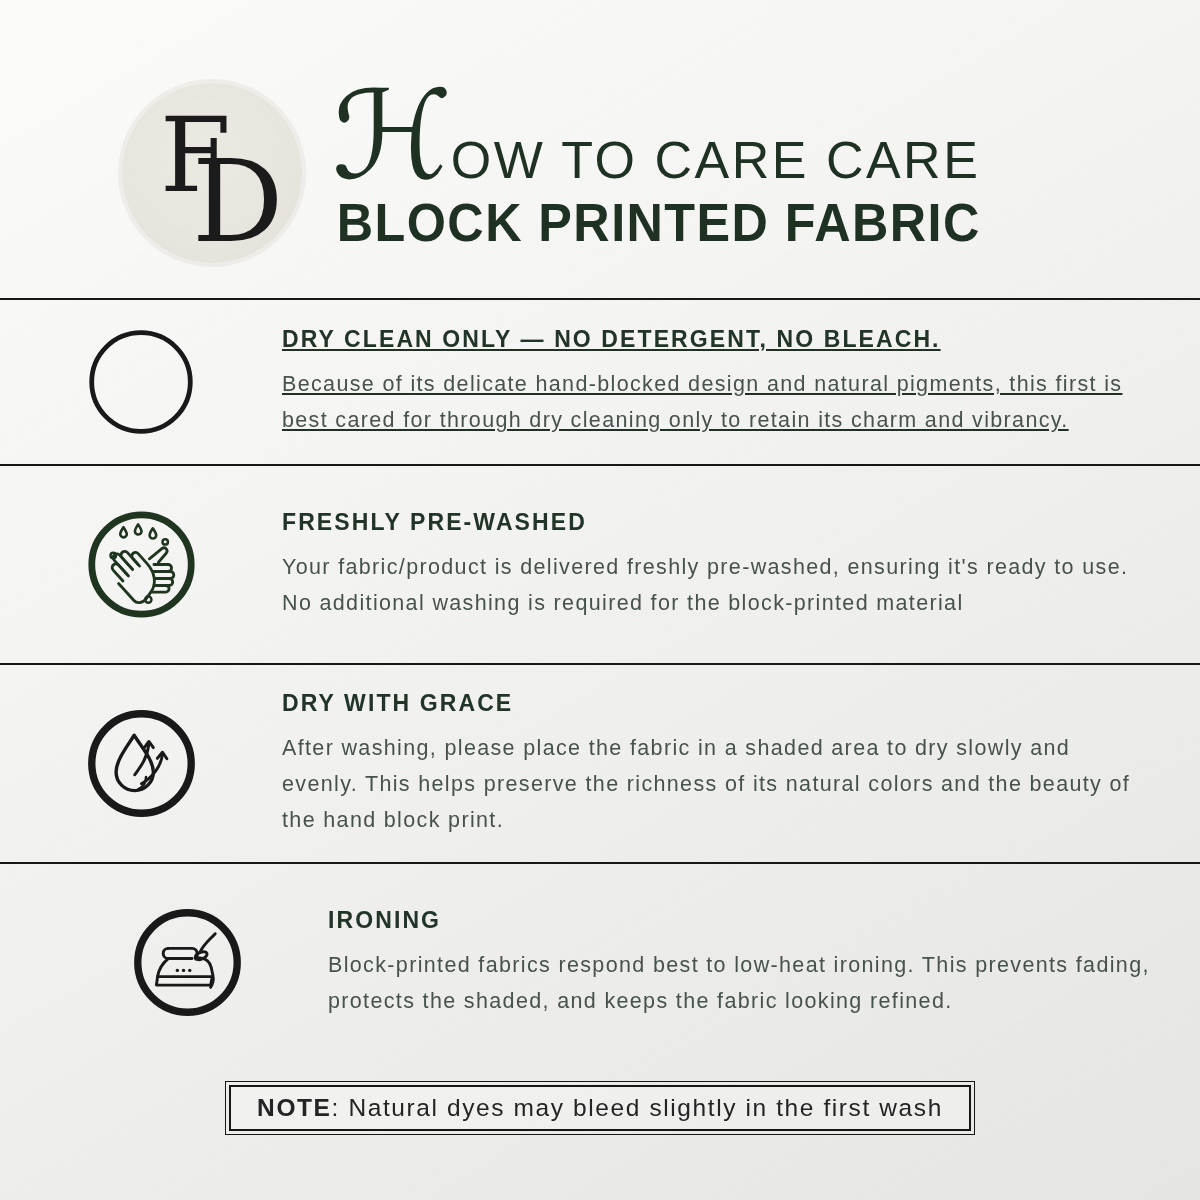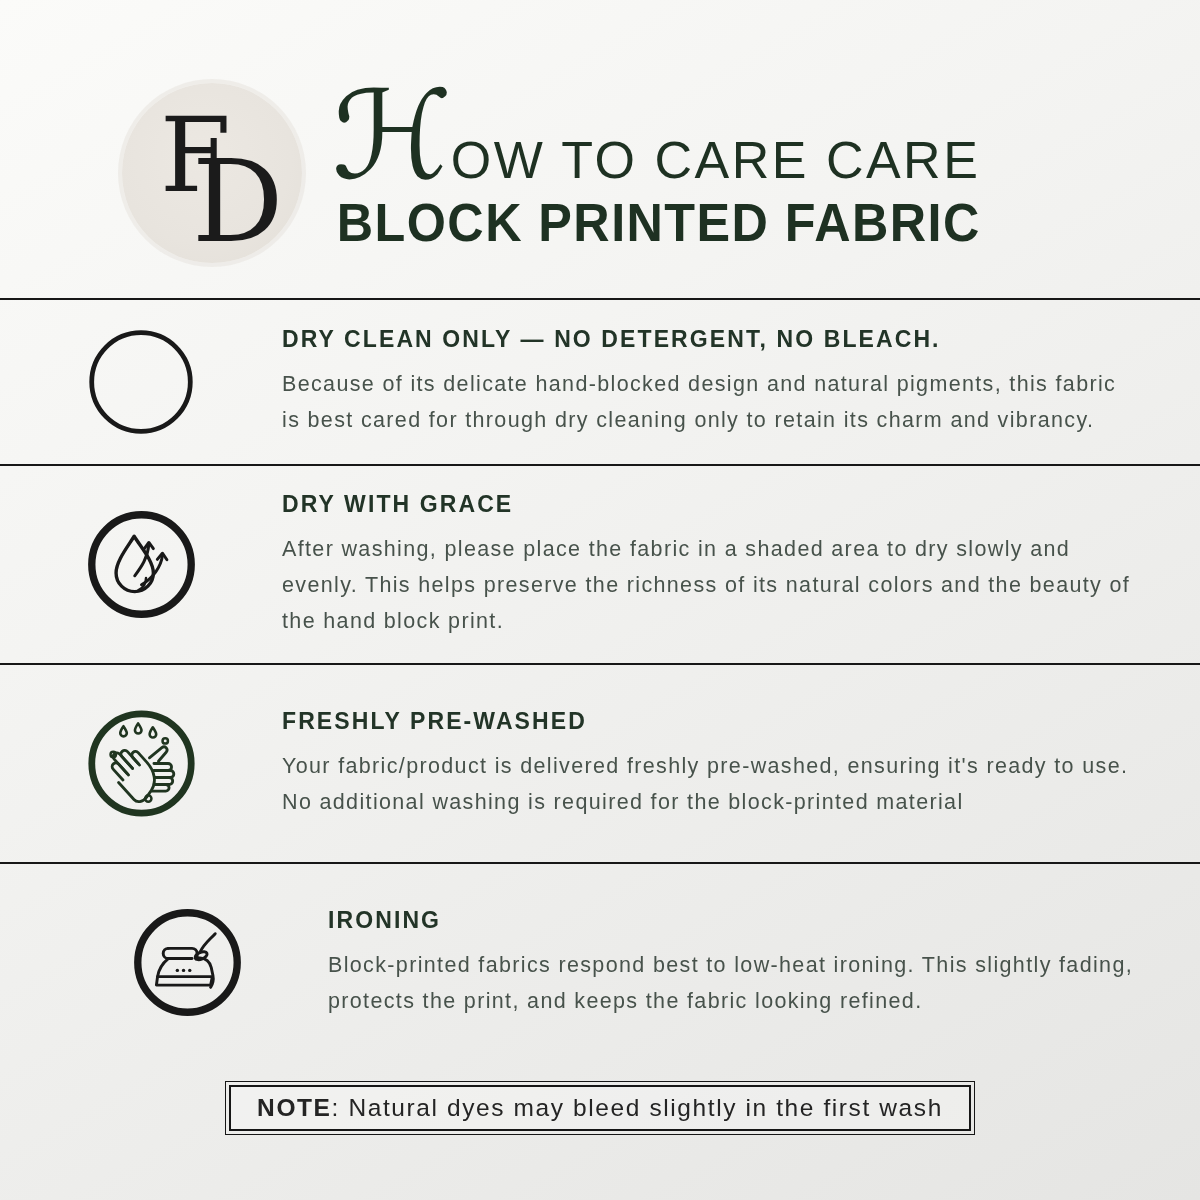--- a/index.html
+++ b/index.html
@@ -44,21 +44,21 @@
     margin-top: -8px; font-size: 53px; font-weight: bold;
     letter-spacing: 1.5px; color: #1e3122;
     transform: scaleX(0.95); transform-origin: center; white-space: nowrap;
   }
 
   
   .row {
     display: flex; align-items: center;
     border-top: 2.5px solid #171717;
   }
-  .row-1 { height: 164px; }
+  .row-1 { height: 164px; text-decoration: underline; }
   .row-2, .row-3 { height: 197px; }
   .row-4 { height: 197px; padding-left: 46px; }
 
   .icon-cell { width: 282px; min-width: 282px; display: flex; justify-content: center; align-items: center; }
   .text-cell { max-width: 852px; }
   .text-cell h2 {
     margin: 0 0 13px 0; font-size: 23px; font-weight: bold;
     letter-spacing: 2.1px; color: #223427;
   }
   .text-cell p {
@@ -102,39 +102,21 @@
   </header>
 
   <section class="row row-1">
     <div class="icon-cell">
       <svg class="icon-black" width="106" height="106" viewBox="0 0 100 100" fill="none" stroke="currentColor">
         <circle cx="50" cy="50" r="46.5" stroke-width="4.5"></circle>
       </svg>
     </div>
     <div class="text-cell">
       <h2>DRY CLEAN ONLY — NO DETERGENT, NO BLEACH.</h2>
-      <p>Because of its delicate hand-blocked design and natural pigments, this fabric is best cared for through dry cleaning only to retain its charm and vibrancy.</p>
-    </div>
-  </section>
-
-  <section class="row row-2">
-    <div class="icon-cell">
-      <svg class="icon-black" width="113" height="113" viewBox="0 0 100 100" fill="none" stroke="currentColor" stroke-linecap="round" stroke-linejoin="round">
-        <circle cx="50" cy="50" r="44" stroke-width="6.5"></circle>
-        <path d="M43.5 25 C38 34 27.5 47 27.5 57.5 a16.5 16.5 0 0 0 33 0 C60.5 47 49 34 43.5 25 Z" stroke-width="3"></path>
-        <path d="M54 62 a12 12 0 0 1 -7 11" stroke-width="2.2"></path>
-        <path d="M44 60 C50 52 55.5 44 56.5 32.5" stroke-width="2.6"></path>
-        <path d="M52.5 36 l4 -5.5 l4 5.5" stroke-width="2.6"></path>
-        <path d="M50 68 C60 62 67.5 52 68.5 42" stroke-width="2.6"></path>
-        <path d="M64 45.5 l4.5 -5.5 l4 5.8" stroke-width="2.6"></path>
-      </svg>
-    </div>
-    <div class="text-cell">
-      <h2>DRY WITH GRACE</h2>
-      <p>After washing, please place the fabric in a shaded area to dry slowly and evenly. This helps preserve the richness of its natural colors and the beauty of the hand block print.</p>
+      <p>Because of its delicate hand-blocked design and natural pigments, this first is best cared for through dry cleaning only to retain its charm and vibrancy.</p>
     </div>
   </section>
 
   <section class="row row-3">
     <div class="icon-cell">
       <svg class="icon-green" width="113" height="113" viewBox="0 0 100 100" fill="none" stroke="currentColor" stroke-linecap="round" stroke-linejoin="round">
         <circle cx="50" cy="50" r="44" stroke-width="6"></circle>
         <path d="M34 17 c-1.8 2.7 -2.8 4.5 -2.8 6.1 a2.9 2.9 0 0 0 5.8 0 c0 -1.6 -1.2 -3.4 -3 -6.1 z" stroke-width="2.3"></path>
         <path d="M47 14.5 c-1.8 2.7 -2.8 4.5 -2.8 6.1 a2.9 2.9 0 0 0 5.8 0 c0 -1.6 -1.2 -3.4 -3 -6.1 z" stroke-width="2.3"></path>
         <path d="M60 18 c-1.8 2.7 -2.8 4.5 -2.8 6.1 a2.9 2.9 0 0 0 5.8 0 c0 -1.6 -1.2 -3.4 -3 -6.1 z" stroke-width="2.3"></path>
@@ -155,40 +137,58 @@
           <path d="M54.3 57 v-9 a3.2 3.2 0 0 1 6.4 0 v11 c0 11.5 -5.5 19.5 -13.5 21.5 l-7.5 1.8 c-5.5 1 -9.5 -2 -9.5 -6 V56"></path>
         </g>
       </svg>
     </div>
     <div class="text-cell">
       <h2>FRESHLY PRE-WASHED</h2>
       <p>Your fabric/product is delivered freshly pre-washed, ensuring it's ready to use. No additional washing is required for the block-printed material</p>
     </div>
   </section>
 
+  <section class="row row-2">
+    <div class="icon-cell">
+      <svg class="icon-black" width="113" height="113" viewBox="0 0 100 100" fill="none" stroke="currentColor" stroke-linecap="round" stroke-linejoin="round">
+        <circle cx="50" cy="50" r="44" stroke-width="6.5"></circle>
+        <path d="M43.5 25 C38 34 27.5 47 27.5 57.5 a16.5 16.5 0 0 0 33 0 C60.5 47 49 34 43.5 25 Z" stroke-width="3"></path>
+        <path d="M54 62 a12 12 0 0 1 -7 11" stroke-width="2.2"></path>
+        <path d="M44 60 C50 52 55.5 44 56.5 32.5" stroke-width="2.6"></path>
+        <path d="M52.5 36 l4 -5.5 l4 5.5" stroke-width="2.6"></path>
+        <path d="M50 68 C60 62 67.5 52 68.5 42" stroke-width="2.6"></path>
+        <path d="M64 45.5 l4.5 -5.5 l4 5.8" stroke-width="2.6"></path>
+      </svg>
+    </div>
+    <div class="text-cell">
+      <h2>DRY WITH GRACE</h2>
+      <p>After washing, please place the fabric in a shaded area to dry slowly and evenly. This helps preserve the richness of its natural colors and the beauty of the hand block print.</p>
+    </div>
+  </section>
+
   <section class="row row-4">
     <div class="icon-cell">
       <svg class="icon-black" width="113" height="113" viewBox="0 0 100 100" fill="none" stroke="currentColor" stroke-linecap="round" stroke-linejoin="round">
         <circle cx="50" cy="50" r="44" stroke-width="6.5"></circle>
         <g stroke-width="2.6">
           <path d="M33 37.5 h21 a4.5 4.5 0 0 1 4.5 4.5 v4 h2.5 c5 0 9 3.5 10 8.5 l1.5 7 c0.8 4 -0.2 7.5 -2 10.5"></path>
           <path d="M33 37.5 a4.5 4.5 0 0 0 0 9 h21"></path>
           <path d="M33 46.5 c-5 4 -8.5 9.5 -9.5 16"></path>
           <path d="M23.5 62.5 h48.5 l-1.5 7.5 H22.5 z"></path>
           <path d="M61 41 c3.5 -7.5 8 -10.5 13.5 -16.5"></path>
           <ellipse cx="62" cy="44" rx="5.6" ry="3" transform="rotate(-22 62 44)"></ellipse>
         </g>
         <circle cx="41" cy="57" r="1.5" fill="currentColor" stroke="none"></circle>
         <circle cx="46.5" cy="57" r="1.5" fill="currentColor" stroke="none"></circle>
         <circle cx="52" cy="57" r="1.5" fill="currentColor" stroke="none"></circle>
       </svg>
     </div>
     <div class="text-cell">
       <h2>IRONING</h2>
-      <p>Block-printed fabrics respond best to low-heat ironing. This slightly fading, protects the print, and keeps the fabric looking refined.</p>
+      <p>Block-printed fabrics respond best to low-heat ironing. This prevents fading, protects the shaded, and keeps the fabric looking refined.</p>
     </div>
   </section>
 
   <div class="note-wrap">
     <div class="note-box">
       <span class="note-label">NOTE</span><span>: Natural dyes may bleed slightly in the first wash</span>
     </div>
   </div>
 
 </div>

